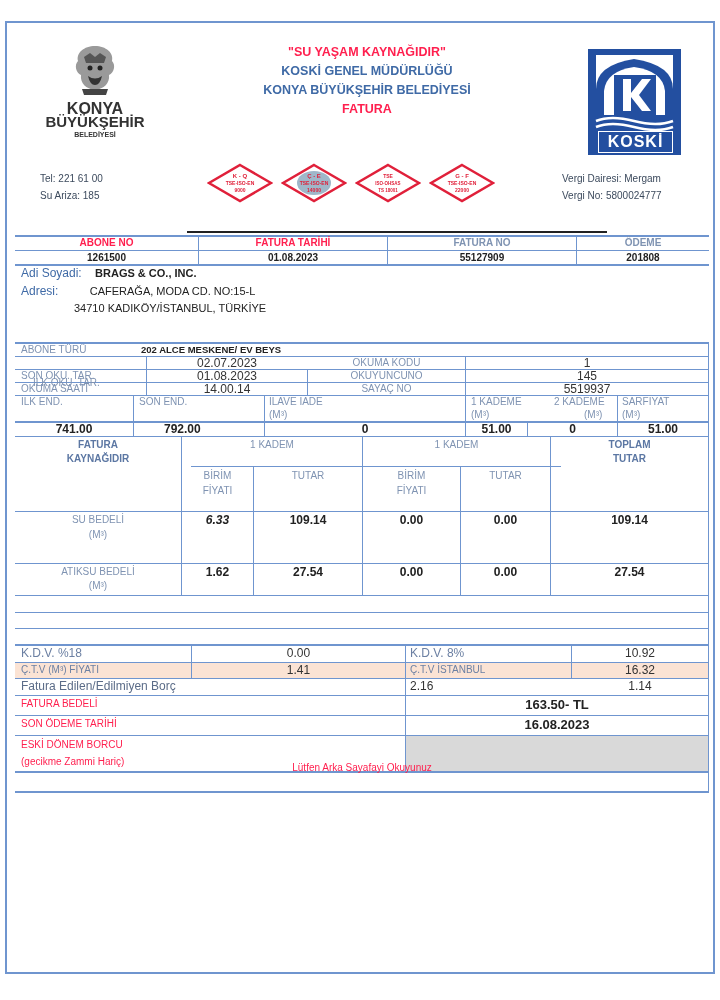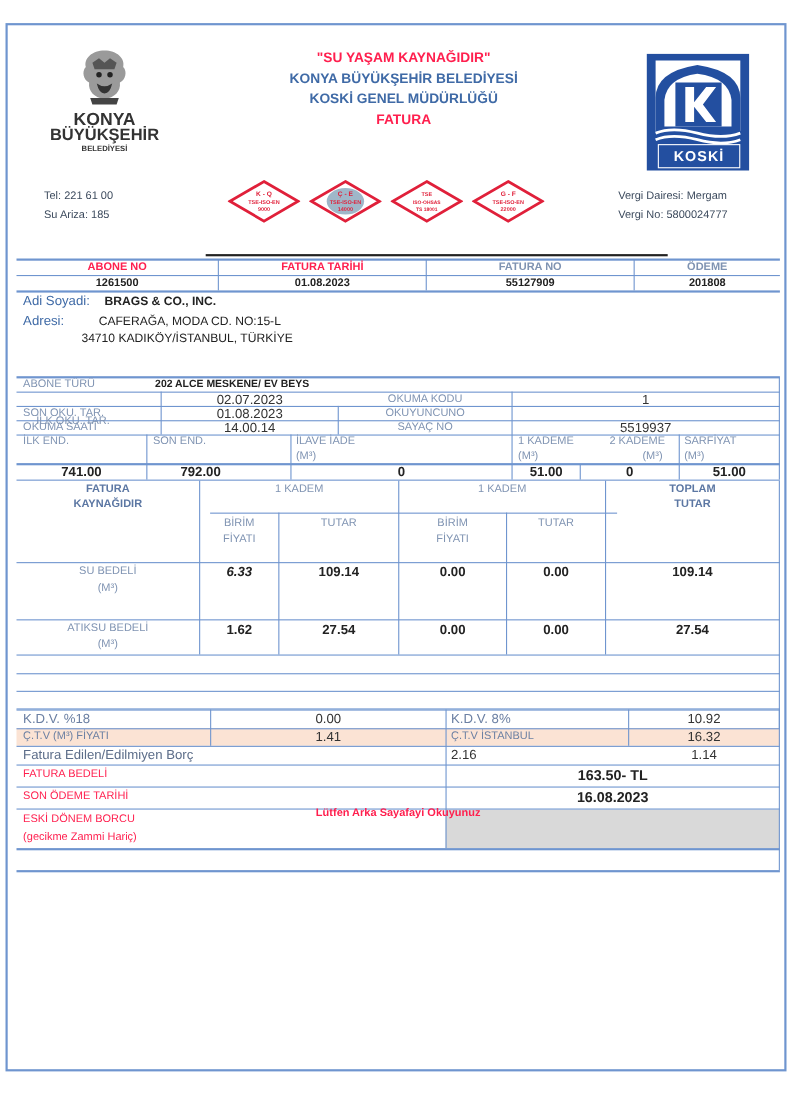--- a/index.html
+++ b/index.html
@@ -43,36 +43,36 @@
       <path d="M18 33 Q25 38 32 33 Q30 42 25 42 Q20 42 18 33 Z" fill="#333"></path>
       <path d="M12 46 L38 46 L36 52 L14 52 Z" fill="#444"></path>
     </svg>
     <div class="konya-txt" style="font-size:16px">KONYA</div>
     <div class="konya-txt" style="font-size:15px">BÜYÜKŞEHİR</div>
     <div class="konya-txt" style="font-size:7px">BELEDİYESİ</div>
   </div>
 
   <div class="hdr-title">
     <div class="red">"SU YAŞAM KAYNAĞIDIR"</div>
+    <div class="blue">KOSKİ GENEL MÜDÜRLÜĞÜ</div>
     <div class="blue">KONYA BÜYÜKŞEHİR BELEDİYESİ</div>
-    <div class="blue">KOSKİ GENEL MÜDÜRLÜĞÜ</div>
     <div class="red">FATURA</div>
   </div>
 
   <div class="koski">
     <svg width="93" height="106" viewBox="0 0 93 106">
       <rect x="8" y="6" width="77" height="64" fill="#fff"></rect>
       <path d="M8 40 Q8 16 46 10 Q85 16 85 40 L85 70 L8 70 Z" fill="#234fa0"></path>
       <path d="M16 42 Q18 22 46 18 Q75 22 77 42 L77 66 L16 66 Z" fill="#fff"></path>
       <rect x="26" y="26" width="42" height="40" fill="#234fa0"></rect>
       <path d="M35 30 L43 30 L43 44 L54 30 L63 30 L51 46 L63 62 L54 62 L43 48 L43 62 L35 62 Z" fill="#fff"></path>
       <path d="M8 72 Q23 66 46 72 Q69 78 85 72" stroke="#fff" stroke-width="2.5" fill="none"></path>
       <path d="M8 78 Q23 72 46 78 Q69 84 85 78" stroke="#fff" stroke-width="2.5" fill="none"></path>
     </svg>
-    <div style="position:absolute;left:10px;top:82px;width:73px;height:20px;border:1px solid #fff;color:#fff;font-weight:bold;font-size:13px;text-align:center;line-height:20px;letter-spacing:1px;">KOSKİ</div>
+    <div style="position:absolute;left:10px;top:82px;width:73px;height:20px;border:1px solid #fff;color:#fff;font-weight:bold;font-size:16px;text-align:center;line-height:20px;letter-spacing:1px;">KOSKİ</div>
   </div>
 
   <div class="contact" style="left:33px;top:147px;">
     <div>Tel: 221 61 00</div>
     <div>Su Ariza: 185</div>
   </div>
   <div class="contact" style="left:555px;top:147px;">
     <div>Vergi Dairesi: Mergam</div>
     <div>Vergi No: 5800024777</div>
   </div>
@@ -155,20 +155,21 @@
   <div class="t dark bold" style="left:134px;top:321px;font-size:9.5px;">202 ALCE MESKENE/ EV BEYS</div>
 
   <div class="t gray" style="left:14px;top:354px;margin-left:12px;">İLK OKU. TAR.</div>
   <div class="vn c" style="left:140px;top:333px;width:160px;">02.07.2023</div>
   <div class="t gray c" style="left:301px;top:334px;width:157px;">OKUMA KODU</div>
   <div class="vn c" style="left:459px;top:333px;width:242px;">1</div>
 
   <div class="t gray" style="left:14px;top:347px;">SON OKU. TAR.</div>
   <div class="vn c" style="left:140px;top:346px;width:160px;">01.08.2023</div>
   <div class="t gray c" style="left:301px;top:347px;width:157px;">OKUYUNCUNO</div>
+  <div class="vn c" style="left:459px;top:346px;width:242px;">145</div>
 
   <div class="t gray" style="left:14px;top:360px;">OKUMA SAATİ</div>
   <div class="vn c" style="left:140px;top:359px;width:160px;">14.00.14</div>
   <div class="t gray c" style="left:301px;top:360px;width:157px;">SAYAÇ NO</div>
   <div class="vn c" style="left:459px;top:359px;width:242px;">5519937</div>
 
   <div class="t gray" style="left:14px;top:373px;">İLK END.</div>
   <div class="t gray" style="left:132px;top:373px;">SON END.</div>
   <div class="t gray" style="left:262px;top:373px;">İLAVE İADE</div>
   <div class="t gray" style="left:262px;top:386px;">(M³)</div>
@@ -263,15 +264,15 @@
 
   <div class="t red" style="left:14px;top:675px;">FATURA BEDELİ</div>
   <div class="v c" style="left:399px;top:674px;width:302px;font-size:13px;">163.50- TL</div>
 
   <div class="t red" style="left:14px;top:695px;">SON ÖDEME TARİHİ</div>
   <div class="v c" style="left:399px;top:694px;width:302px;font-size:13px;">16.08.2023</div>
 
   <div class="t red" style="left:14px;top:716px;">ESKİ DÖNEM BORCU</div>
   <div class="t red" style="left:14px;top:733px;">(gecikme Zammi Hariç)</div>
 
-  <div class="t red c" style="left:8px;top:711px;width:694px;font-weight:bold;">Lütfen Arka Sayafayi  Okuyunuz</div>
+  <div class="t red c" style="left:8px;top:739px;width:694px;">Lütfen Arka Sayafayi  Okuyunuz</div>
 
 </div>
 
 </body></html>

